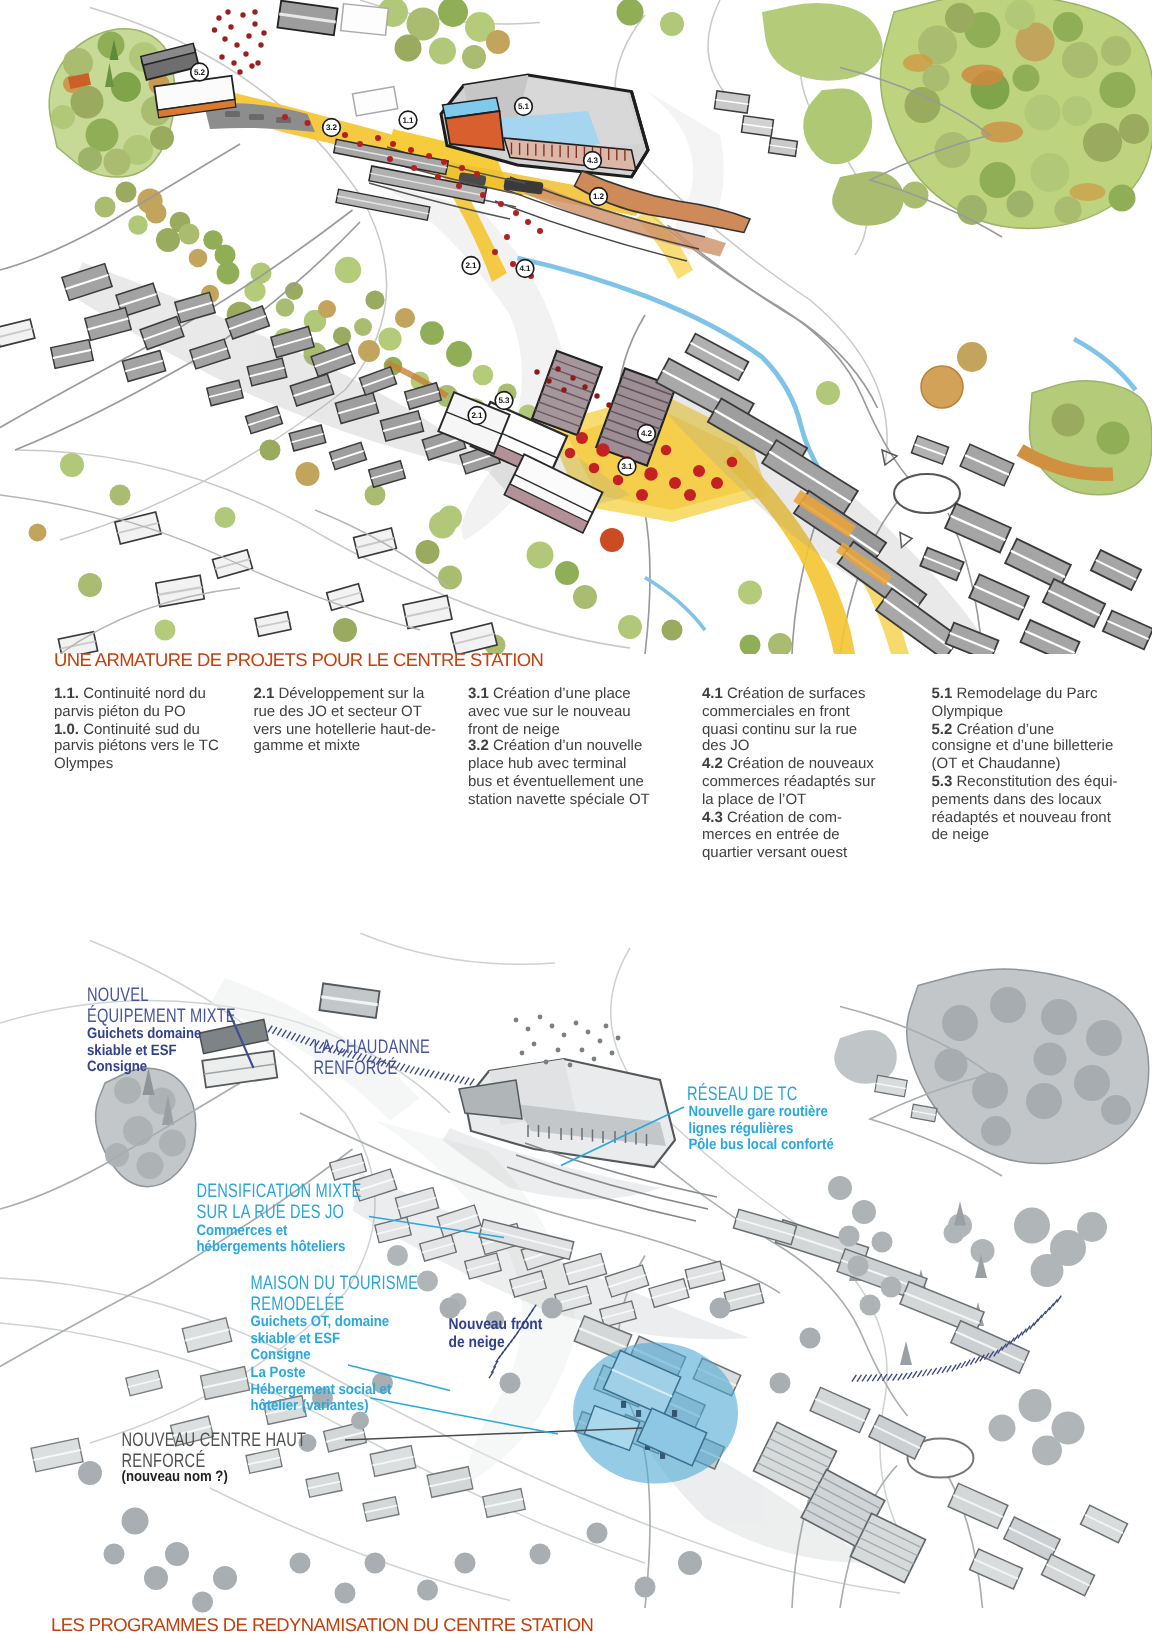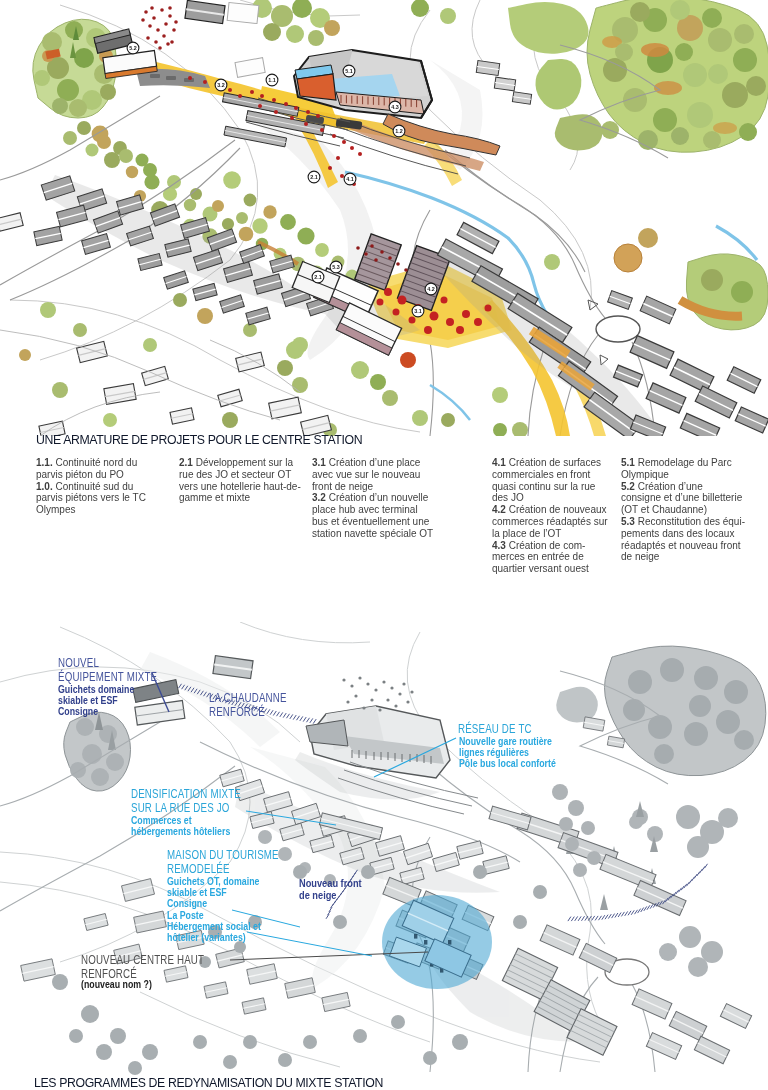--- a/index.html
+++ b/index.html
@@ -1,16 +1,16 @@
 <!DOCTYPE html>
 <html><head><meta charset="utf-8">
 <style>
 html,body{margin:0;padding:0;background:#ffffff;width:768px;height:1090px;overflow:hidden;}
 body{font-family:"Liberation Sans", sans-serif;position:relative;}
-.h1{position:absolute;font-size:12.3px;letter-spacing:-0.38px;color:#0f172a;font-weight:400;}
+.h1{position:absolute;font-size:12.3px;letter-spacing:-0.38px;color:#c2410c;font-weight:400;}
 .cols{position:absolute;left:36px;top:457px;width:712px;color:#3f3f3f;}
 .col{position:absolute;top:0;width:132px;font-size:10px;line-height:11.8px;}
 .col b{font-weight:bold;text-align:center;}
 .lblnavy{color:#45549c;font-size:13px;letter-spacing:0.2px;line-height:13.5px;position:absolute;transform:scaleX(0.75);transform-origin:0 0;white-space:nowrap;}
 .lblcyan{color:#2aa5d8;font-size:13px;letter-spacing:0.2px;line-height:13.5px;position:absolute;transform:scaleX(0.75);transform-origin:0 0;white-space:nowrap;}
 .subnavy{color:#32418c;font-size:10px;font-weight:bold;line-height:11px;position:absolute;transform:scaleX(0.88);transform-origin:0 0;white-space:nowrap;}
 .subcyan{color:#29a8df;font-size:10px;font-weight:bold;line-height:11.2px;position:absolute;transform:scaleX(0.88);transform-origin:0 0;white-space:nowrap;}
 .lblgray{color:#4f4f4f;font-size:13px;letter-spacing:0.2px;line-height:13.5px;position:absolute;transform:scaleX(0.75);transform-origin:0 0;white-space:nowrap;}
 .subblack{color:#222;font-size:10px;font-weight:bold;position:absolute;transform:scaleX(0.88);transform-origin:0 0;white-space:nowrap;}
 </style></head>
@@ -706,25 +706,25 @@
 <text x="418" y="312.9">3.1</text>
 </g>
 </svg>
 
 <div class="h1" style="left:36px;top:433px">UNE ARMATURE DE PROJETS POUR LE CENTRE STATION</div>
 
 <div class="cols">
 
 <div class="col" style="left:0px"><b>1.1.</b> Continuité nord du<br>parvis piéton du PO<br><b>1.0.</b> Continuité sud du<br>parvis piétons vers le TC<br>Olympes</div>
 
-<div class="col" style="left:143px"><b>2.1</b> Développement sur la<br>rue des JO et secteur OT<br>vers une hotellerie haut-de-<br>gamme et mixte</div>
+<div class="col" style="left:133px"><b>2.1</b> Développement sur la<br>rue des JO et secteur OT<br>vers une hotellerie haut-de-<br>gamme et mixte</div>
 
 <div class="col" style="left:276px"><b>3.1</b> Création d’une place<br>avec vue sur le nouveau<br>front de neige<br><b>3.2</b> Création d’un nouvelle<br>place hub avec terminal<br>bus et éventuellement une<br>station navette spéciale OT</div>
 
-<div class="col" style="left:456px"><b>4.1</b> Création de surfaces<br>commerciales en front<br>quasi continu sur la rue<br>des JO<br><b>4.2</b> Création de nouveaux<br>commerces réadaptés sur<br>la place de l’OT<br><b>4.3</b> Création de com-<br>merces en entrée de<br>quartier versant ouest</div>
+<div class="col" style="left:432px"><b>4.1</b> Création de surfaces<br>commerciales en front<br>quasi continu sur la rue<br>des JO<br><b>4.2</b> Création de nouveaux<br>commerces réadaptés sur<br>la place de l’OT<br><b>4.3</b> Création de com-<br>merces en entrée de<br>quartier versant ouest</div>
 
 <div class="col" style="left:585px"><b>5.1</b> Remodelage du Parc<br>Olympique<br><b>5.2</b> Création d’une<br>consigne et d’une billetterie<br>(OT et Chaudanne)<br><b>5.3</b> Reconstitution des équi-<br>pements dans des locaux<br>réadaptés et nouveau front<br>de neige</div>
 </div>
 
 <svg width="768" height="455" viewBox="0 0 768 455" style="position:absolute;left:0;top:622px">
 
 <g fill="none" stroke="#cfd2d3" stroke-width="1">
 <path d="M0,60 Q100,30 200,60 Q260,80 300,120"></path>
 <path d="M60,5 Q160,45 230,120 Q270,180 230,240 Q160,310 60,340"></path>
 <path d="M0,230 Q110,235 210,290 Q320,350 420,390 Q520,430 600,440"></path>
@@ -1341,12 +1341,12 @@
 <div class="subcyan" style="left:167px;top:876px">Guichets OT, domaine<br>skiable et ESF<br>Consigne<br>La Poste<br>Hébergement social et<br>hôtelier (variantes)</div>
 
 <div class="subnavy" style="left:299px;top:877px;font-size:10.5px;line-height:12px">Nouveau front<br>de neige</div>
 
 <div class="lblcyan" style="left:458px;top:722px">RÉSEAU DE TC</div>
 <div class="subcyan" style="left:459px;top:736px">Nouvelle gare routière<br>lignes régulières<br>Pôle bus local conforté</div>
 
 <div class="lblgray" style="left:81px;top:953px">NOUVEAU CENTRE HAUT<br>RENFORCÉ</div>
 <div class="subblack" style="left:81px;top:979px">(nouveau nom ?)</div>
 
-<div class="h1" style="left:34px;top:1076px">LES PROGRAMMES DE REDYNAMISATION DU MIXTE STATION</div>
+<div class="h1" style="left:34px;top:1076px">LES PROGRAMMES DE REDYNAMISATION DU CENTRE STATION</div>
 </body></html>

